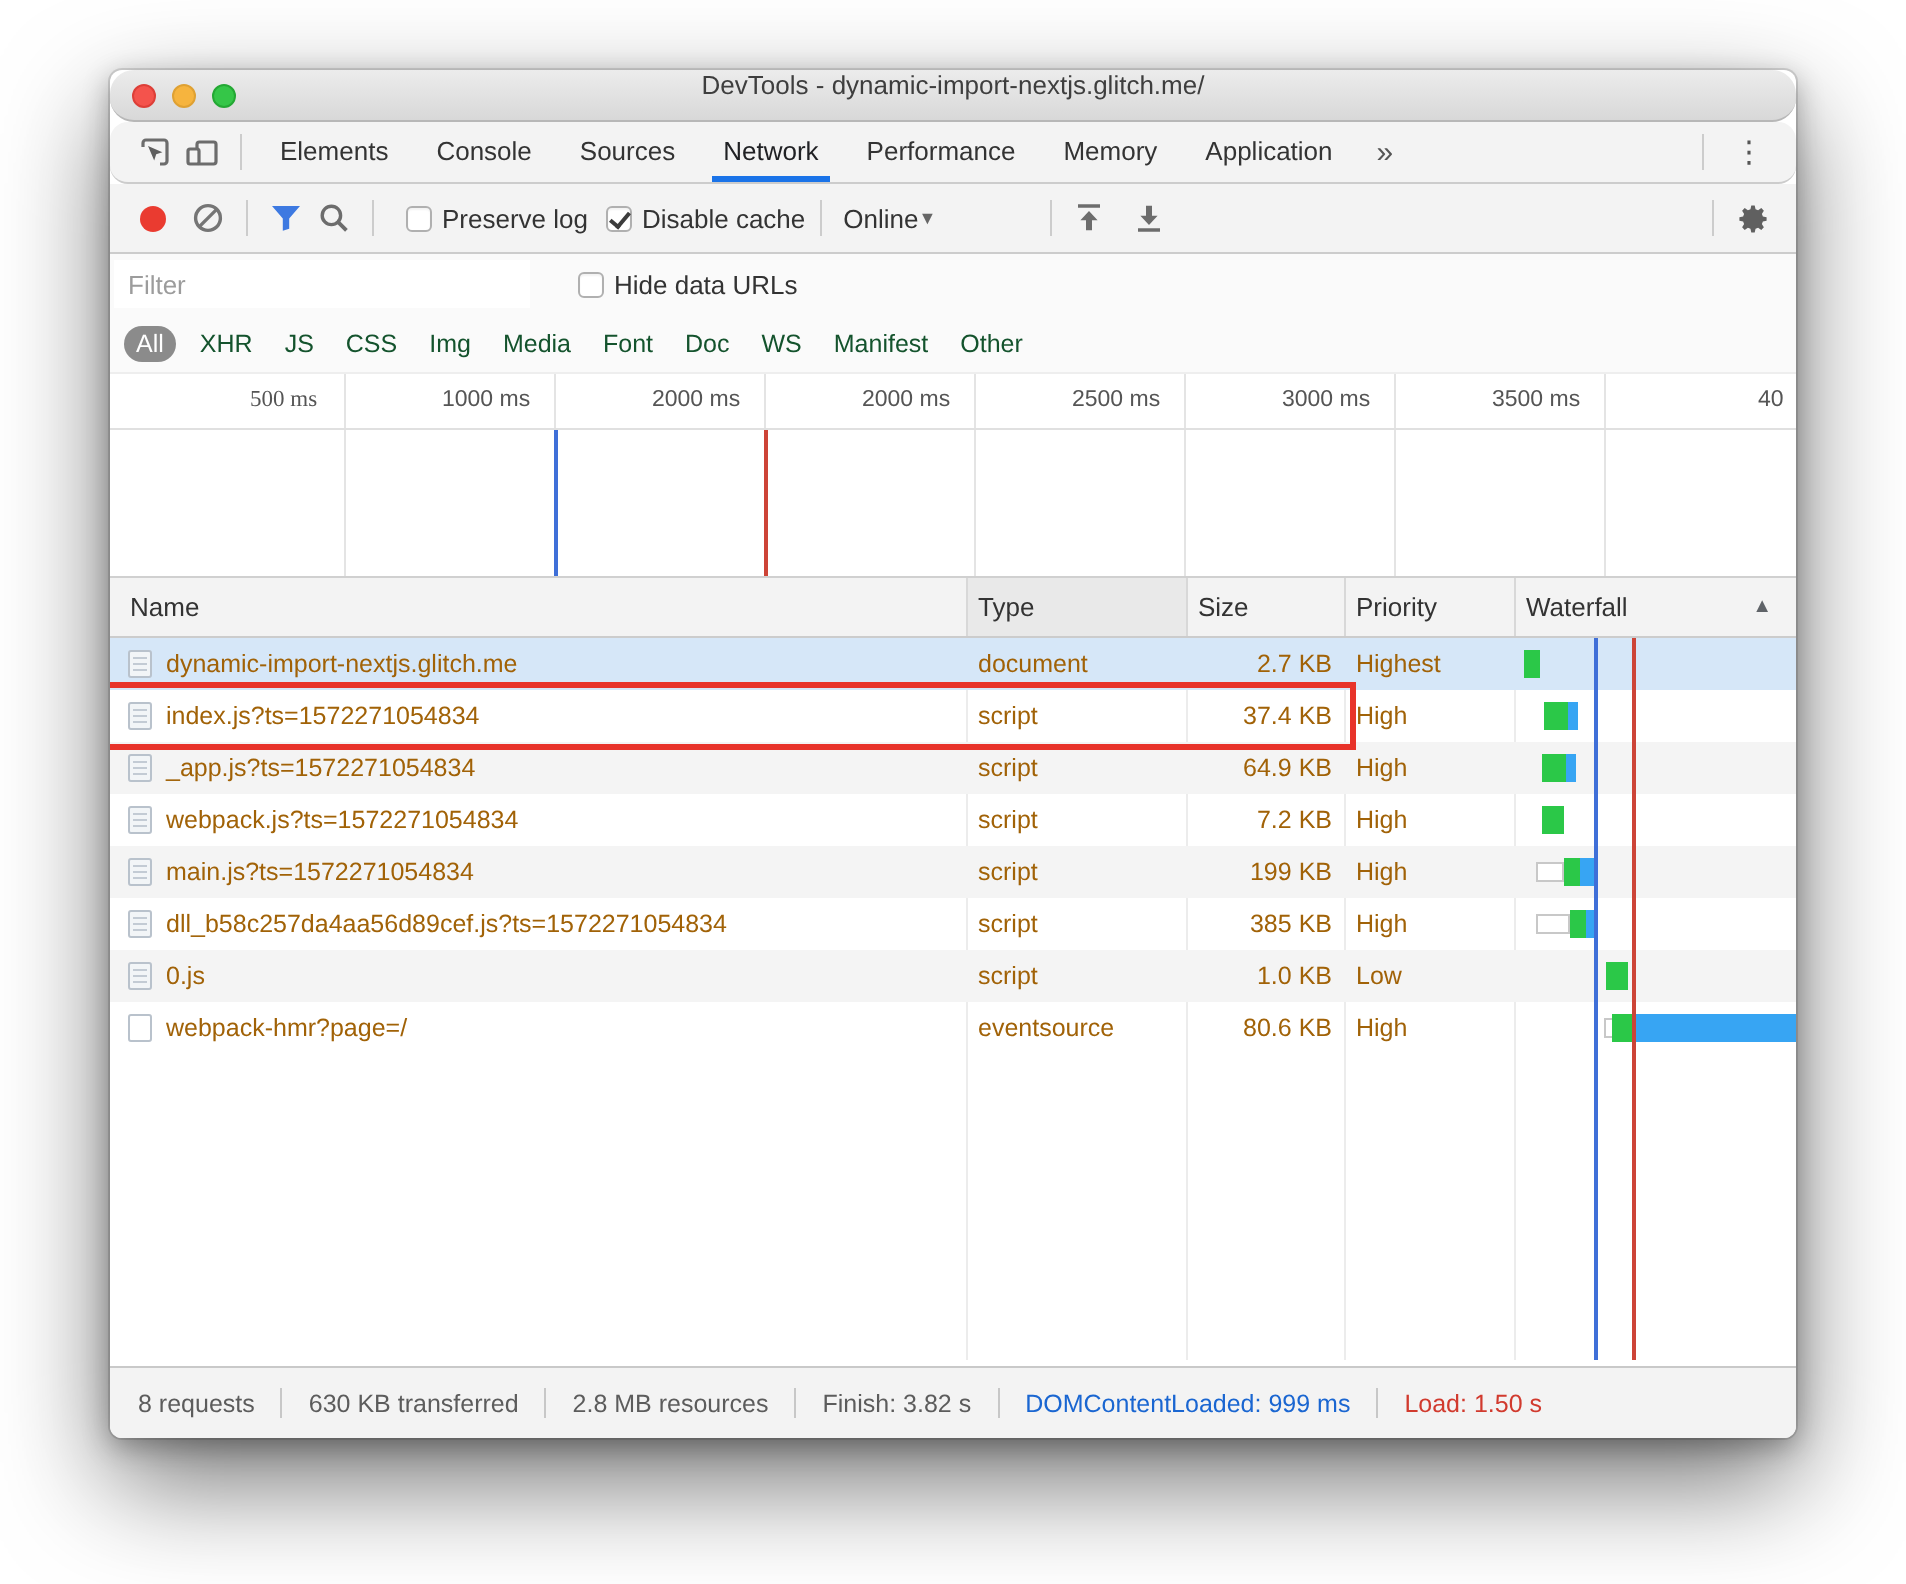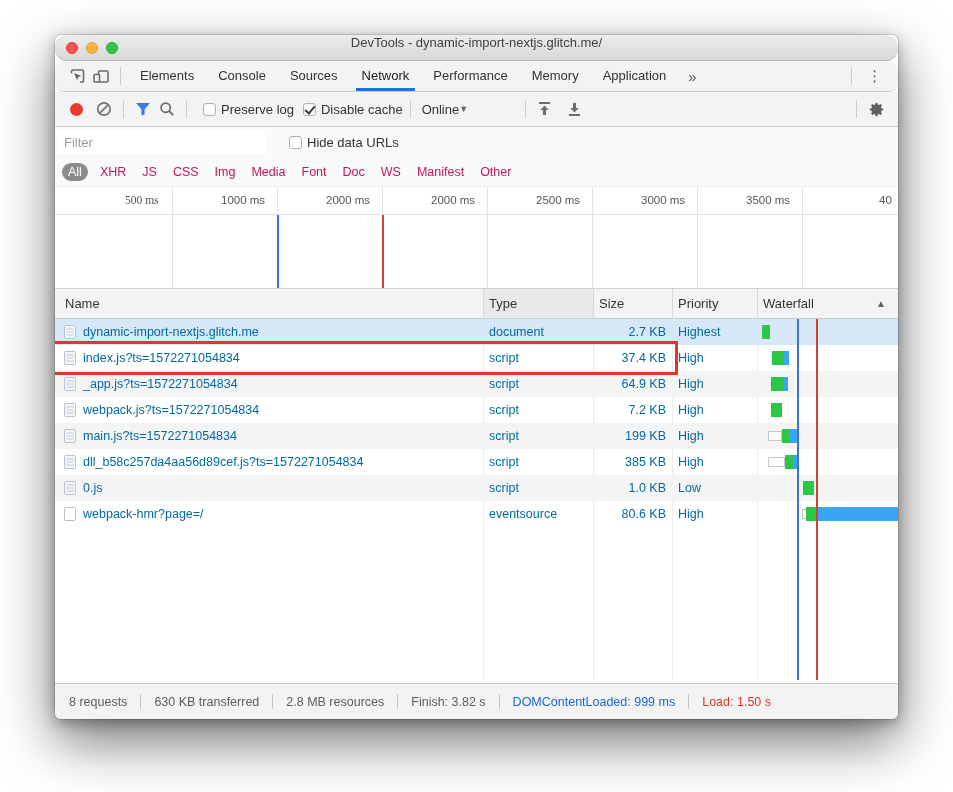--- a/index.html
+++ b/index.html
@@ -39,21 +39,21 @@
   .select .val{font-size:13px;color:#333;}
   .select .caret{font-size:9px;color:#666;}
   .gap6{width:6px;}
   
   .filterbar{height:30px;background:#fafafa;display:flex;align-items:center;padding-left:2px;}
   .filter-input{width:208px;height:24px;border:none;background:#fff;font-size:13px;color:#8b5cf6;padding:0 7px;outline:none;
     font-family:"Liberation Sans",sans-serif;}
   .filter-input::placeholder{color:#9c9c9c;}
   
   .chipsbar{height:30px;background:#fafafa;display:flex;align-items:center;padding-left:7px;border-bottom:1px solid #eee;}
-  .chip{font-size:12.5px;color:#be185d;margin-right:16px;flex:0 0 auto;}
+  .chip{font-size:12.5px;color:#14532d;margin-right:16px;flex:0 0 auto;}
   .chip.selected{background:#8b8b8b;color:#fff;border-radius:9px;padding:2px 6px;margin-right:12px;}
   
   .overview{position:relative;height:102px;background:#fff;border-bottom:1px solid #d0d0d0;overflow:hidden;}
   .gridline{position:absolute;top:0;bottom:0;width:1px;background:#e4e4e4;}
   .labelrule{position:absolute;left:0;right:0;top:27px;height:1px;background:#e0e0e0;}
   .tick{position:absolute;top:7px;font-size:11.5px;color:#555;white-space:nowrap;}
   .tline{position:absolute;top:28px;bottom:0;width:2px;}
   
   .thead{position:relative;height:30px;background:#f3f3f3;border-bottom:1px solid #ccc;font-size:13px;color:#333;}
   .th{position:absolute;top:0;height:30px;line-height:29px;}
@@ -61,21 +61,21 @@
   .th-type-bg{position:absolute;left:428px;width:110px;top:0;bottom:0;background:#e9e9e9;}
   .th-type{left:434px;}
   .th-size{left:544px;}
   .th-priority{left:623px;}
   .th-waterfall{left:708px;}
   .th-sort{position:absolute;right:12px;top:0;line-height:30px;font-size:10px;color:#5f6368;}
   .hdiv{position:absolute;top:0;bottom:0;width:1px;background:#d8d8d8;}
   
   .tbody{position:relative;height:361px;background:#fff;overflow:hidden;}
   .coldiv{position:absolute;top:0;bottom:0;width:1px;background:#ececec;}
-  .row{position:relative;height:26px;font-size:12.5px;color:#0369a1;}
+  .row{position:relative;height:26px;font-size:12.5px;color:#a16207;}
   .row.stripe{background:#f4f4f4;}
   .row.sel{background:#d6e7f8;}
   .cell-name{position:absolute;left:9px;top:0;height:26px;display:flex;align-items:center;gap:7px;width:415px;overflow:hidden;white-space:nowrap;}
   .cell-type{position:absolute;left:434px;top:0;line-height:26px;}
   .cell-size{position:absolute;left:538px;width:73px;top:0;line-height:26px;text-align:right;}
   .cell-priority{position:absolute;left:623px;top:0;line-height:26px;}
   .cell-wf{position:absolute;left:702px;right:0;top:0;height:26px;}
   .wf-seg{position:absolute;top:6px;height:14px;}
   .wf-wait{background:#fff;border:1px solid #c8c8c8;top:8px;height:10px;}
   .redbox{position:absolute;left:-3px;top:22px;width:626px;height:34px;border:3px solid #e8332a;}

